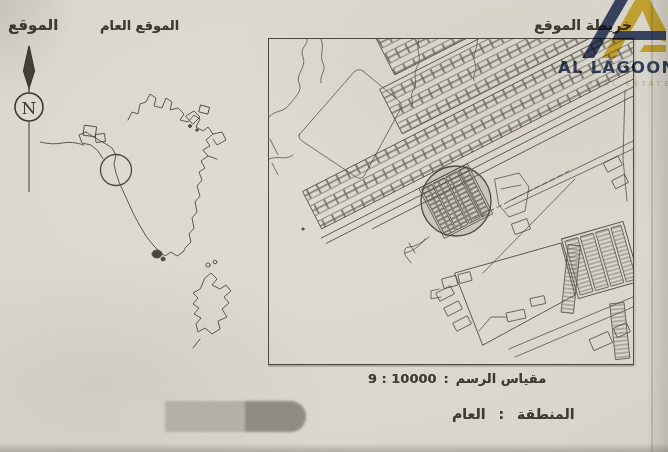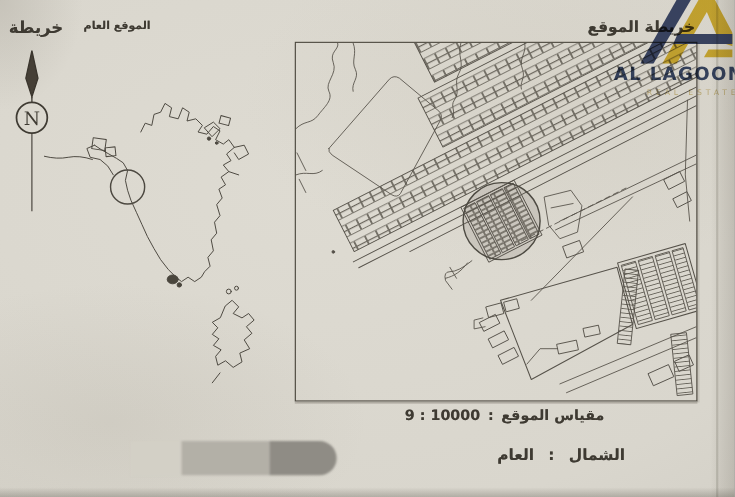--- a/index.html
+++ b/index.html
@@ -15,21 +15,21 @@
     background:linear-gradient(to right, rgba(90,84,74,0) 0%, rgba(90,84,74,.10) 45%, rgba(90,84,74,.20) 100%);}
   .crease{position:absolute;left:651px;top:0;width:2px;height:100%;background:rgba(95,89,79,.22);}
   .edge-bottom{position:absolute;left:0;bottom:0;width:100%;height:9px;
     background:linear-gradient(to bottom, rgba(70,65,56,0), rgba(70,65,56,.28));}
   .corner-shade{position:absolute;left:0;top:0;width:90px;height:120px;
     background:radial-gradient(120% 120% at 0% 0%, rgba(110,104,92,.18), transparent 70%);}
 
   .arlabel{position:absolute;font-weight:bold;white-space:nowrap;
     text-shadow:0 0 .5px rgba(62,58,50,.55);}
   .north-label{left:8px;top:16px;font-size:15px;}
-  .genloc-label{left:76px;top:18px;font-size:10px;}
+  .genloc-label{left:100px;top:18px;font-size:13px;}
   .sitemap-label{left:528px;top:17px;font-size:14px;width:104px;direction:rtl;z-index:1;}
 
   .compass{position:absolute;left:10px;top:45px;z-index:2;}
   .bahrain{position:absolute;left:40px;top:56px;z-index:1;}
 
   .map-frame{position:absolute;left:268px;top:38px;width:364px;height:325px;
     border:1.5px solid #4b473e;box-shadow:0 2px 0 rgba(115,110,100,.35), 2px 1px 0 rgba(115,110,100,.18);
     z-index:2;}
   .map-frame svg{display:block;}
 
@@ -56,21 +56,21 @@
 </head>
 <body>
 
 <div class="page">
 
   <div class="corner-shade"></div>
   <div class="edge-right"></div>
   <div class="crease"></div>
   <div class="edge-bottom"></div>
 
-  <div class="arlabel north-label">خريطة</div>
+  <div class="arlabel north-label">الموقع</div>
   <div class="arlabel genloc-label">الموقع العام</div>
   <div class="arlabel sitemap-label">خريطة الموقع</div>
 
   <svg class="compass" width="40" height="152" viewBox="0 0 40 152">
     <g stroke="#3f3b33" fill="none" stroke-width="1.2">
       <polygon points="19,1 24.5,26 19,43 13.5,26" fill="#453f36" stroke="#3a352d"></polygon>
       <line x1="19" y1="43" x2="19" y2="48"></line>
       <circle cx="19" cy="62" r="14" stroke-width="1.6"></circle>
       <line x1="19" y1="76.5" x2="19" y2="147" stroke-width="1"></line>
     </g>
@@ -202,27 +202,27 @@
       <polygon points="56,0 68,0 84,30 84,42 72,38" fill="#e0ba2b"></polygon>
       <polygon points="33,0 46,0 12,58 0,58" fill="#33416b"></polygon>
       <polygon points="34,31 84,31 84,40 30,40" fill="#33416b"></polygon>
       <polygon points="62,45 84,45 84,52 58,52" fill="#e0ba2b"></polygon>
     </svg>
     <div class="logo-title">AL LAGOON</div>
     <div class="logo-subtitle">REAL ESTATE</div>
   </div>
 
   <div class="rtl-row scale-row">
-    <span>مقياس الموقع</span>
+    <span>مقياس الرسم</span>
     <span>:</span>
     <span class="num">9 : 10000</span>
   </div>
 
   <div class="rtl-row region-row">
-    <span>الشمال</span>
+    <span>المنطقة</span>
     <span>:</span>
     <span>العام</span>
   </div>
 
   <div class="redaction">
     <div class="redact-a"></div>
     <div class="redact-b"></div>
     <div class="redact-c"></div>
   </div>
 

